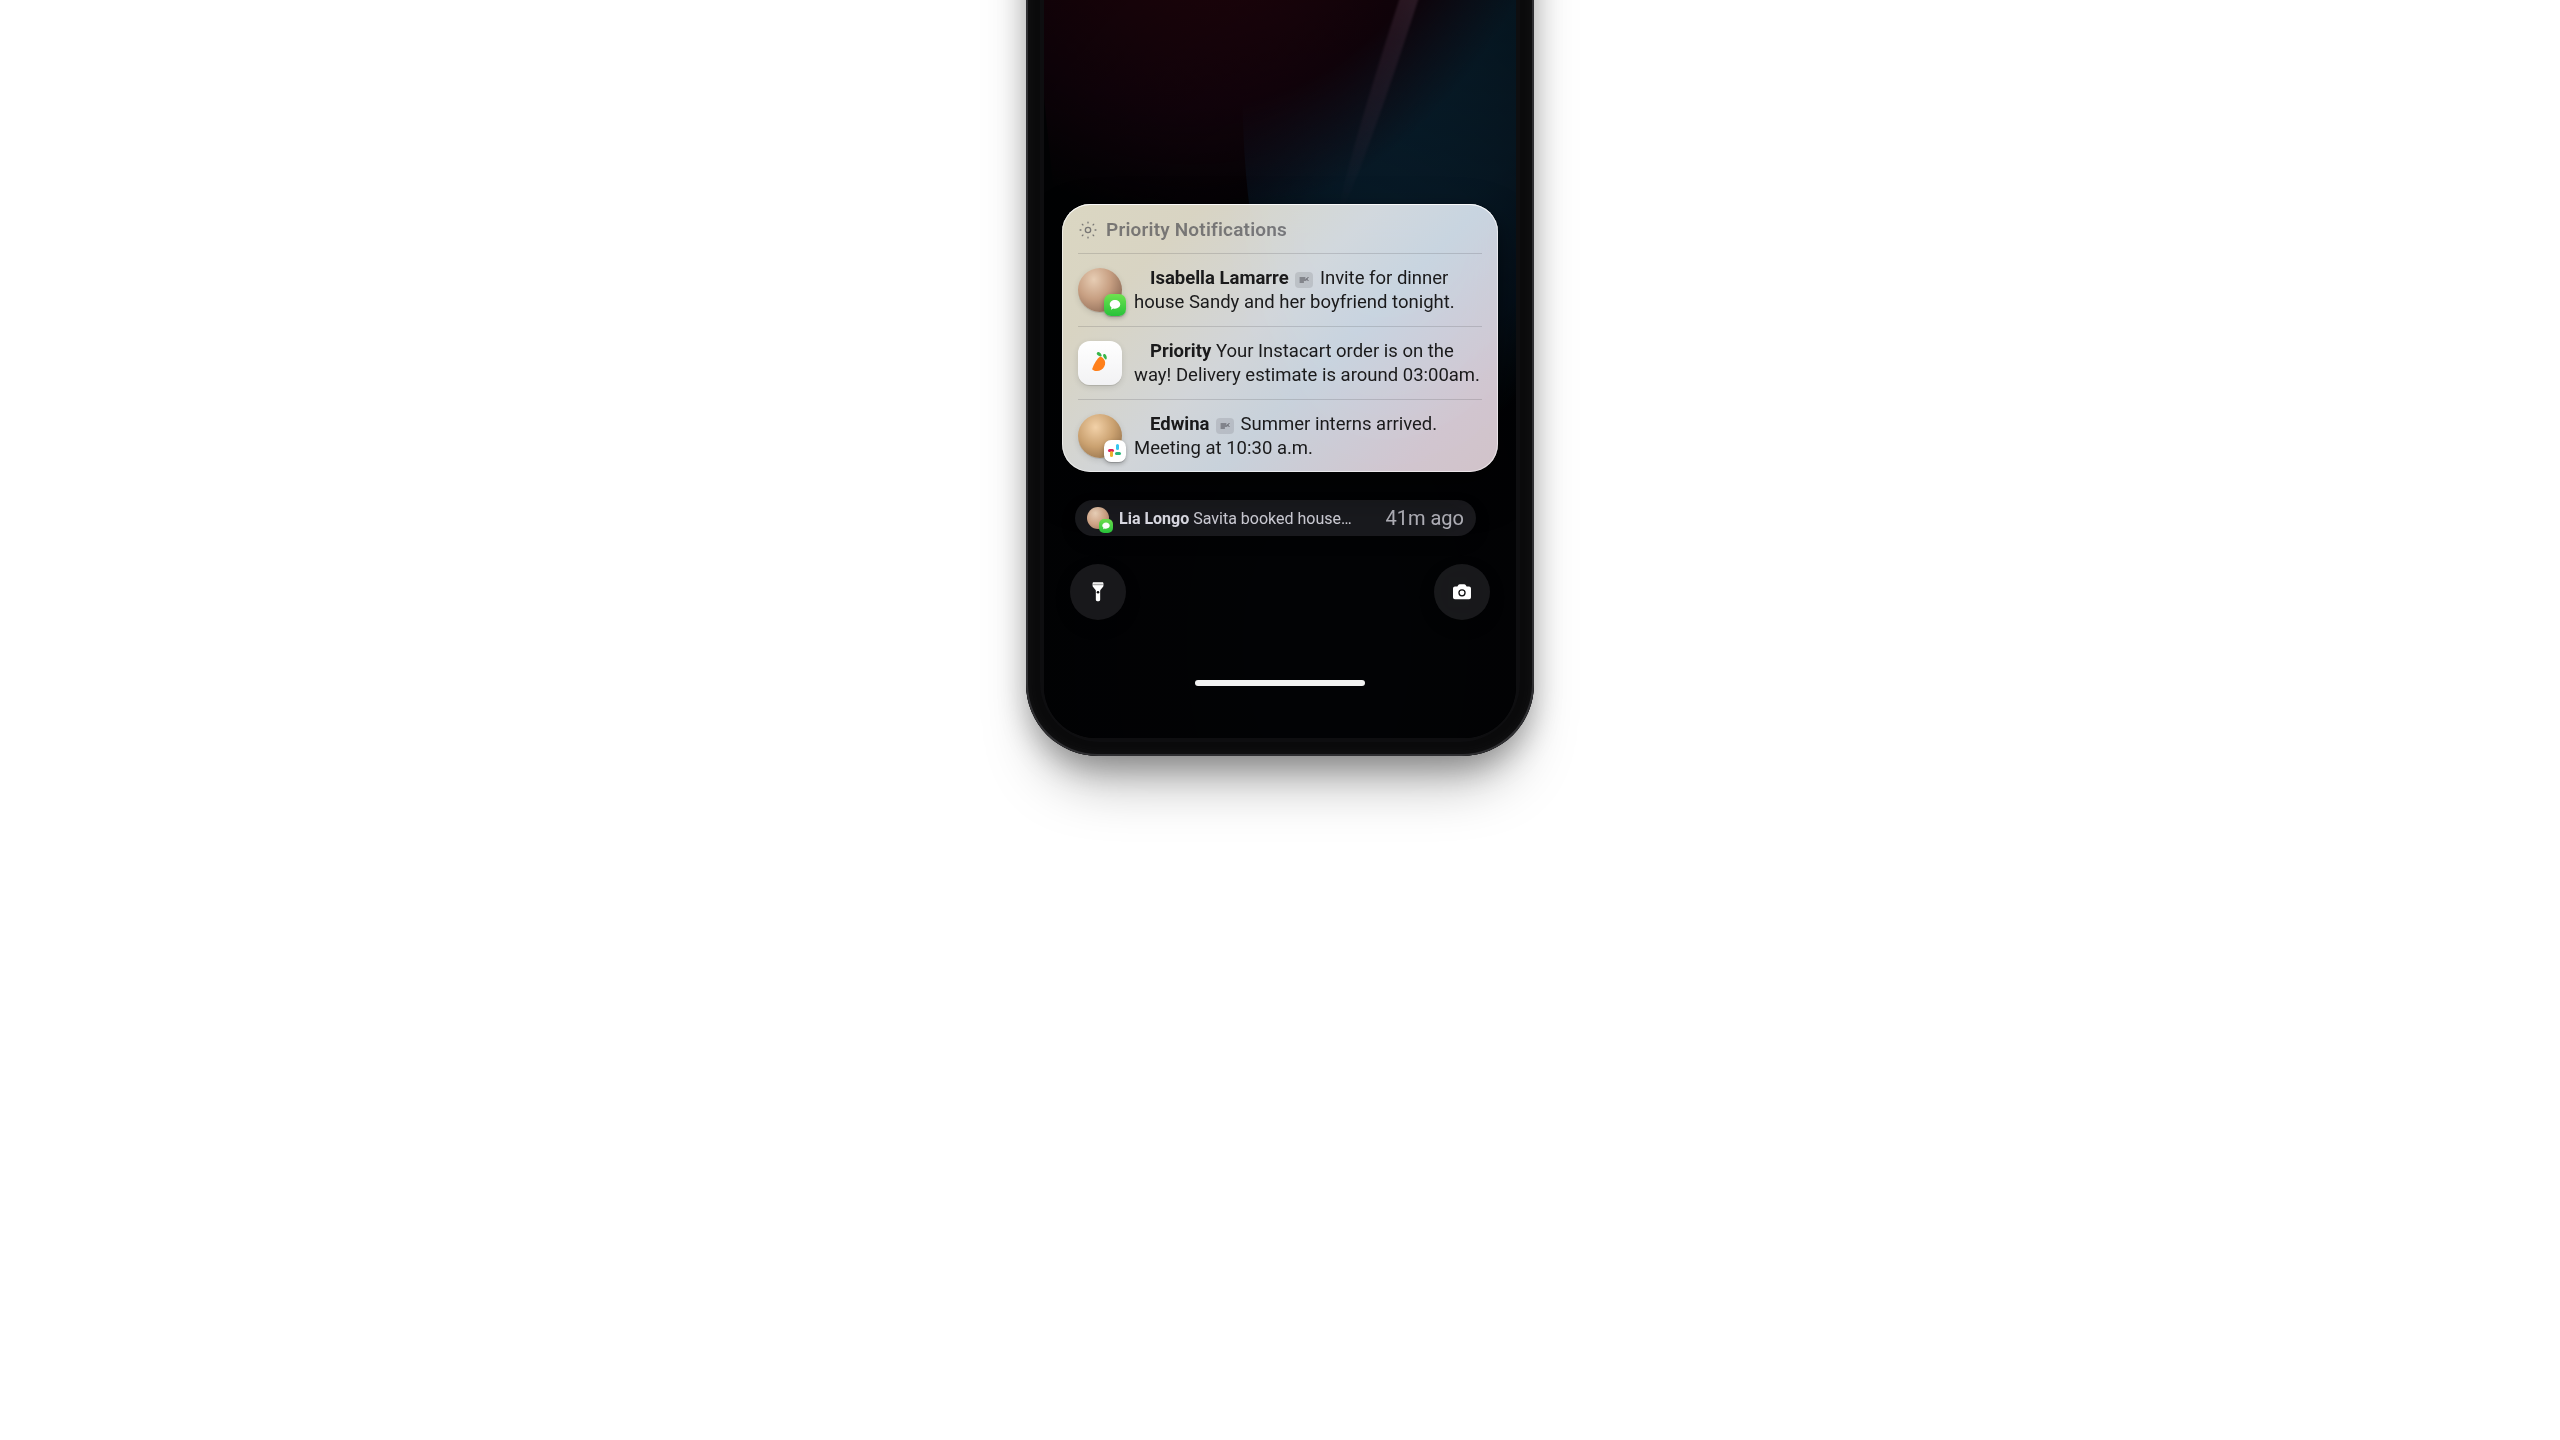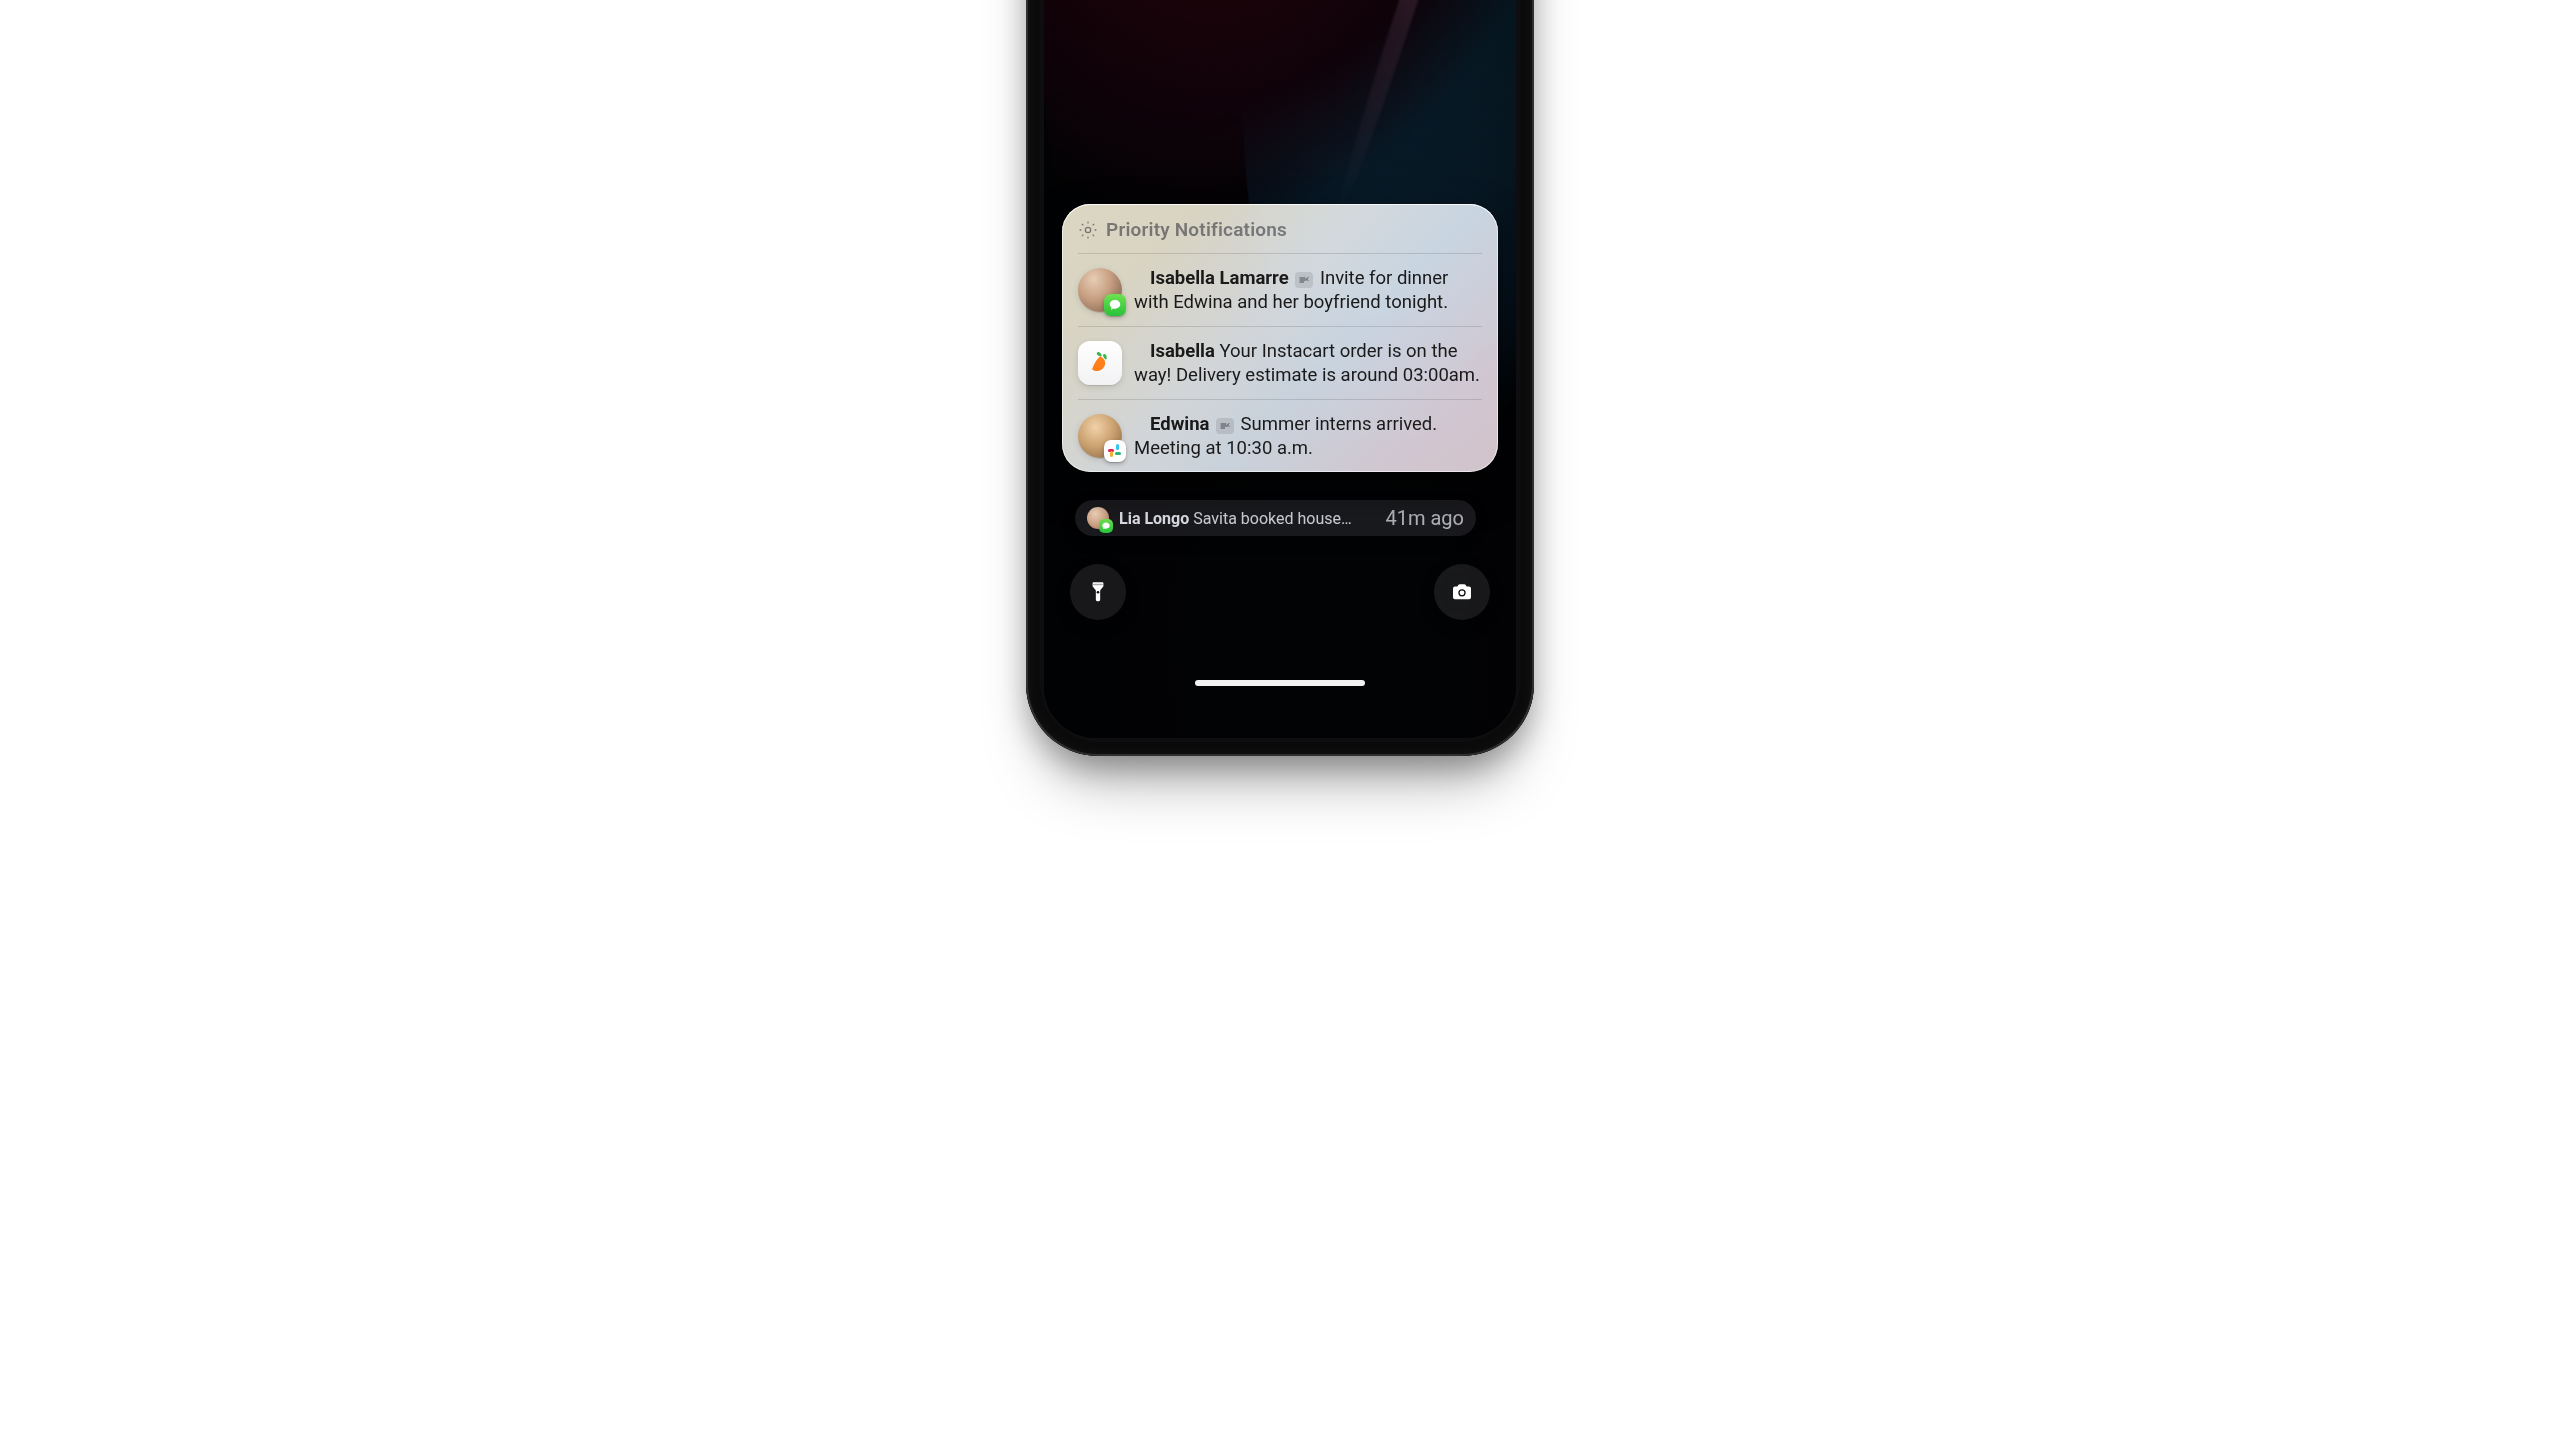--- a/index.html
+++ b/index.html
@@ -256,39 +256,39 @@
               </div>
             </div>
             <div class="item-text">
               <span class="name">Isabella Lamarre</span>
               <span class="reply-badge">
                 <svg viewBox="0 0 24 24" fill="none" stroke="#4b4b52" stroke-width="2" stroke-linecap="round" stroke-linejoin="round">
                     <path d="M4 8h10M4 12h12M4 16h7"></path>
                     <path d="M20 7l-3 3 3 3"></path>
                   </svg>
               </span>
-              <span>Invite for dinner with Edwina and her boyfriend tonight.</span>
+              <span>Invite for dinner house Sandy and her boyfriend tonight.</span>
             </div>
           </div>
           <div class="divider"></div>
 
           <div class="item">
             <div class="avatar-wrap">
               <div class="avatar inst">
                 <svg viewBox="0 0 24 24">
                   <g>
                     <path fill="#39b54a" d="M9.2 4.2c-.2-1 .7-1.8 1.6-1.6 1.3.4 2.3 1.5 2.6 2.9.1.6-.4 1-1 .9C10.9 6 9.6 5 9.2 4.2z"></path>
                     <path fill="#39b54a" d="M14.6 5.3c.2-.9 1.2-1.3 1.9-.7 1 .9 1.5 2.3 1.2 3.7-.1.6-.8.8-1.2.4-1.1-1-1.8-2.3-1.9-3.4z"></path>
                     <path fill="#ff7f1a" d="M12.1 6.4c2.3.7 4 2.6 4.3 4.9.3 2.6-1.1 5.1-3.3 6.5-2.5 1.6-5.8 1.5-7.9-.5 1.8-5 4.3-9 6.9-10.9z"></path>
                   </g>
                 </svg>
               </div>
             </div>
             <div class="item-text">
-              <span class="name">Isabella</span>
+              <span class="name">Priority</span>
               <span>Your Instacart order is on the way! Delivery estimate is around 03:00am.</span>
             </div>
           </div>
           <div class="divider"></div>
 
           <div class="item">
             <div class="avatar-wrap">
               <div class="avatar memoji"></div>
               <div class="avatar-badge badge-slack">
                 <span class="slackbar" style="left:4px;top:9px;width:6px;height:3px;background:#e01e5a"></span>

